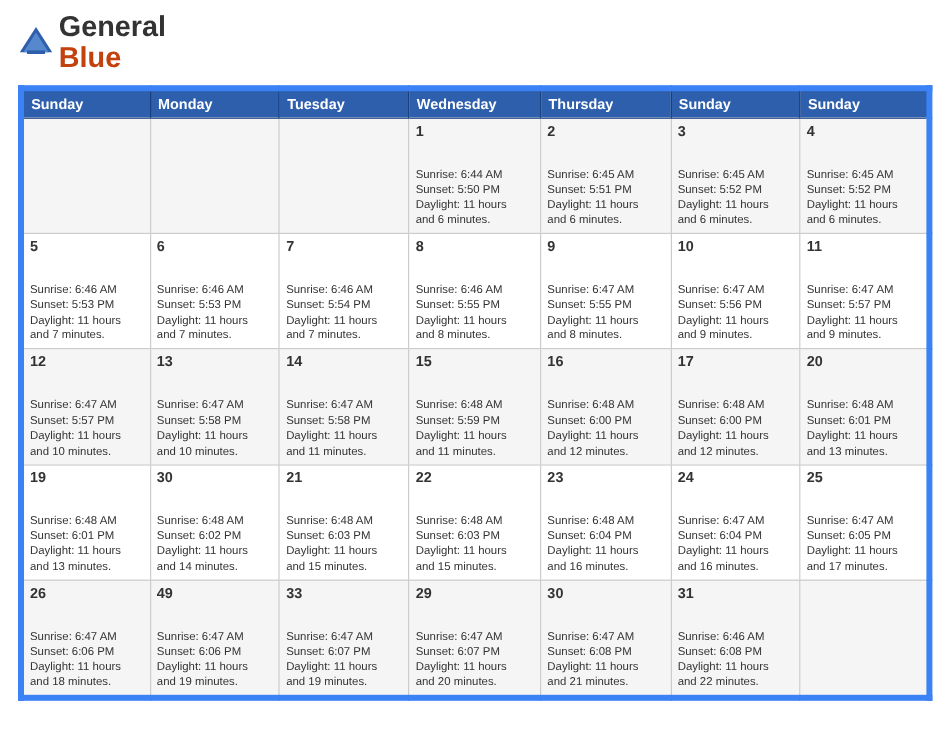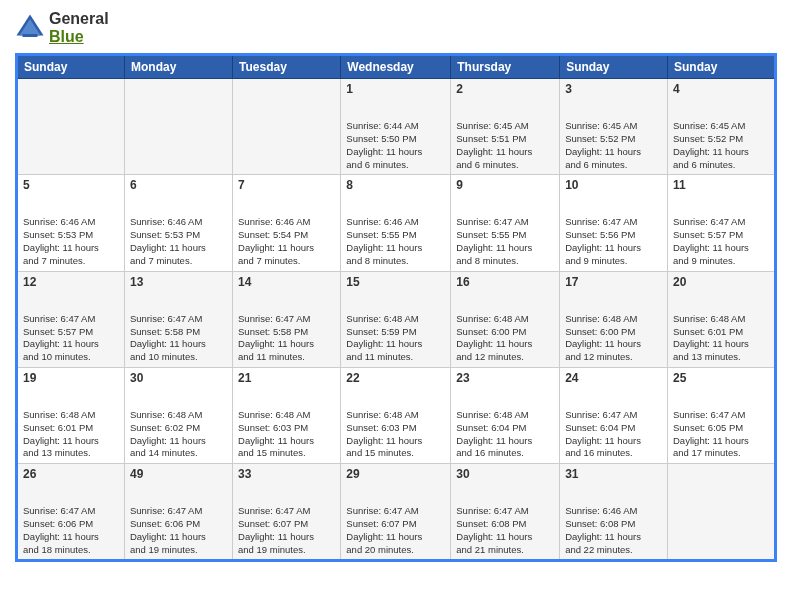--- a/index.html
+++ b/index.html
@@ -21,46 +21,46 @@
       justify-content: space-between;
       align-items: flex-start;
       margin-bottom: 8px;
     }
     .logo {
       display: flex;
       align-items: center;
       gap: 4px;
     }
     .logo-text {
-      font-size: 16px;
+      font-size: 24px;
       font-weight: bold;
       color: #333;
       line-height: 1.1;
     }
-    .logo-text .blue { color: #4d7c0f; text-decoration: underline; }
+    .logo-text .blue { color: #c2410c; }
     .logo-icon {
       width: 30px;
       height: 30px;
     }
     .title-block {
       text-align: right;
     }
     .month-title {
       font-size: 28px;
       font-weight: bold;
       color: #333;
     }
     .location {
       font-size: 14px;
       color: #555;
     }
     .calendar {
       width: 100%;
       border-collapse: collapse;
-      border: 3px solid #3b82f6;
+      border: 5px solid #3b82f6;
     }
     .calendar th {
       background: #2E5FAC;
       color: #fff;
       text-align: left;
       padding: 4px 6px;
       font-size: 12px;
       font-weight: bold;
       border: 1px solid #1a4080;
     }

